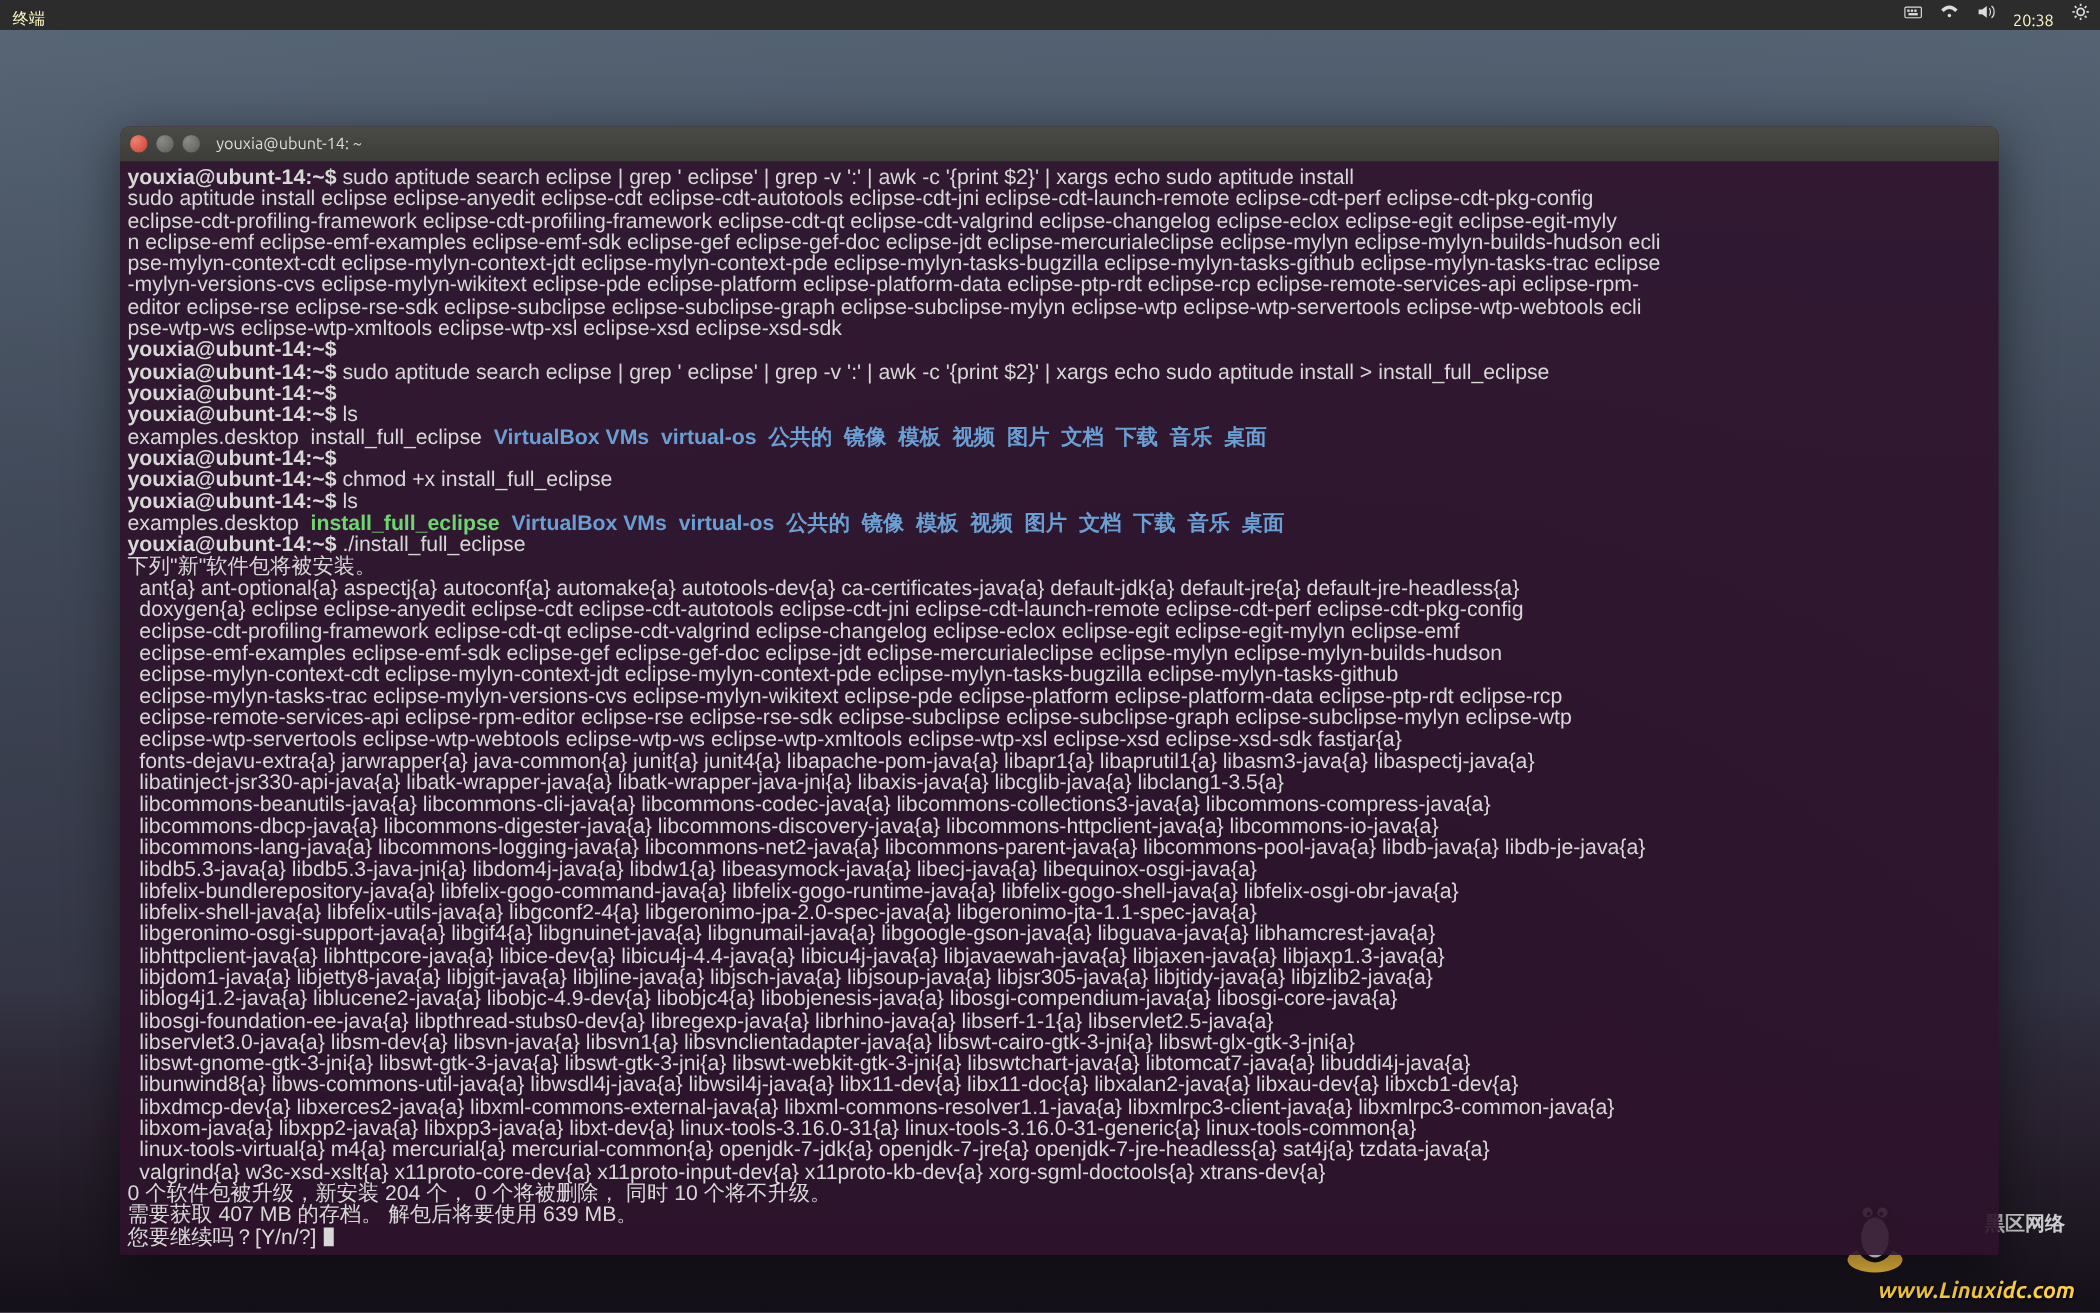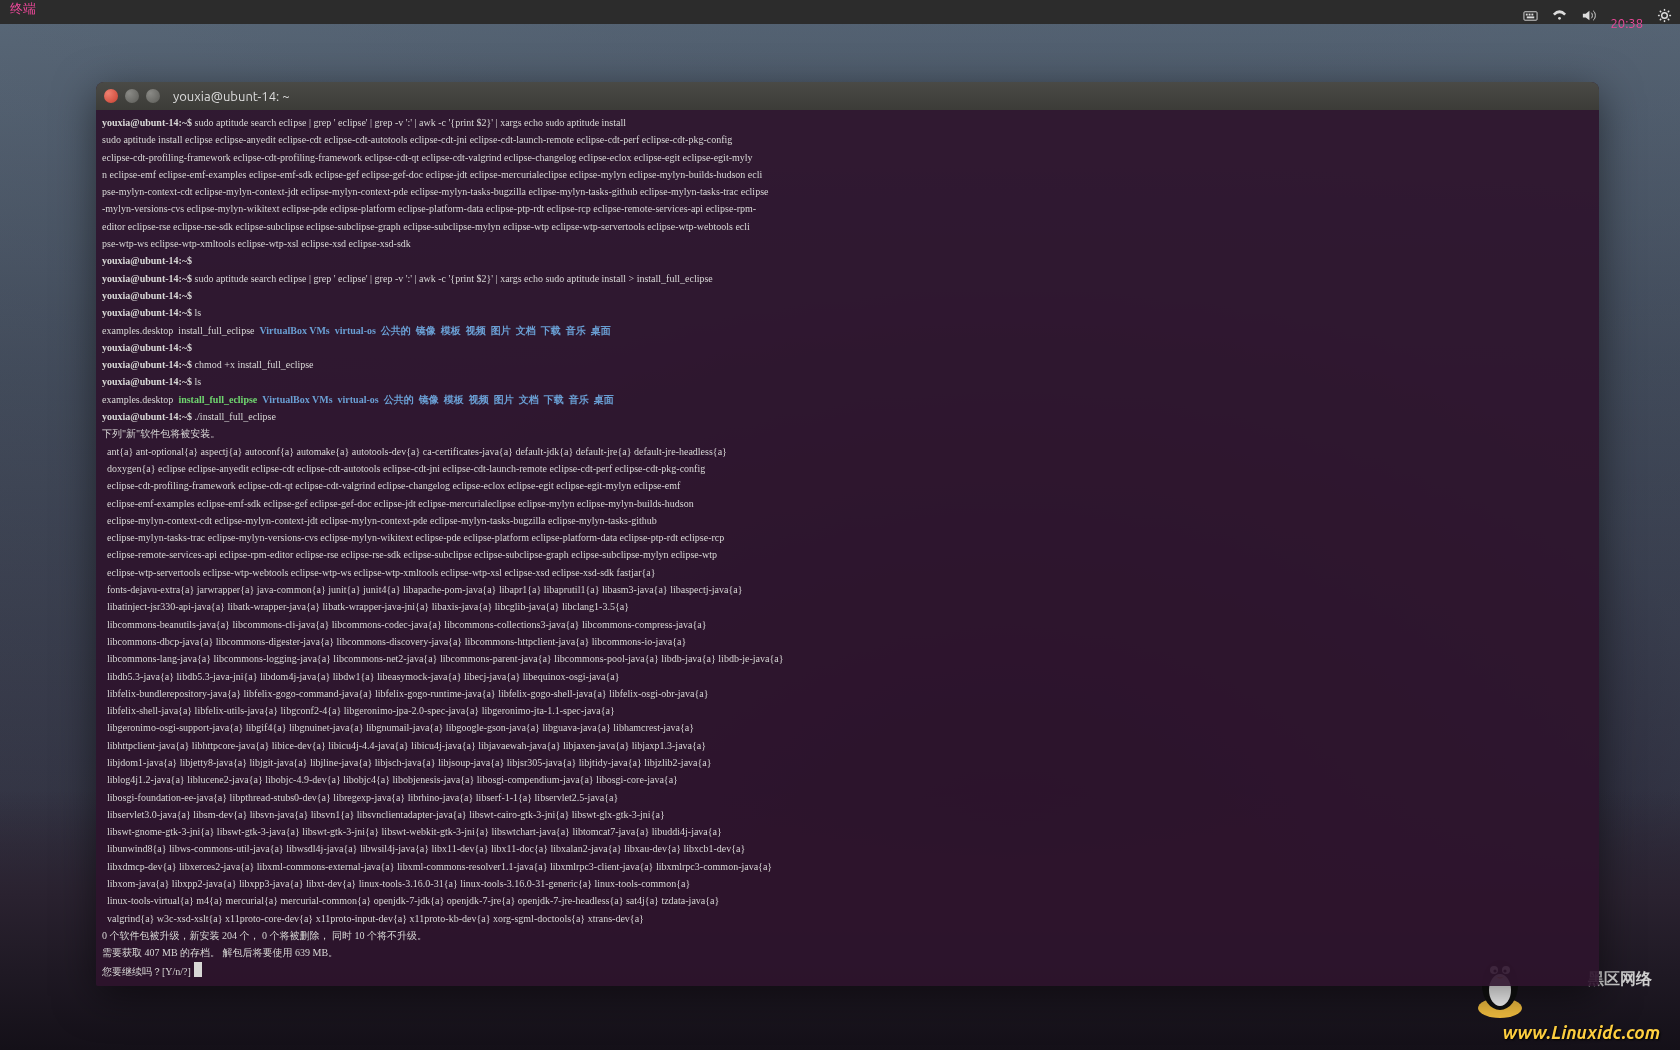--- a/index.html
+++ b/index.html
@@ -14,50 +14,50 @@
     position: absolute; inset: 0;
     background: radial-gradient(ellipse at 60% 80%, rgba(20,10,30,0.7), rgba(60,70,90,0.3) 50%, rgba(80,90,110,0.2) 100%),
                 linear-gradient(to bottom, #5b6b7a 0%, #414a58 35%, #241c2a 100%);
   }
   .rocks {
     position: absolute; bottom: 0; left: 0; right: 0; height: 260px;
     background: linear-gradient(to top, #141018 0%, #2a2230 60%, transparent 100%);
   }
   .top-bar {
     position: relative; z-index: 10;
-    height: 24px; background: #2c2c2c; color: #ec4899;
-    display: flex; align-items: flex-start; justify-content: space-between;
+    height: 24px; background: #2c2c2c; color: #fef9c3;
+    display: flex; align-items: flex-end; justify-content: space-between;
     font-size: 13px; padding: 0 8px 0 10px;
   }
   .top-left, .top-right { display: flex; align-items: center; gap: 14px; }
   .top-right .ind { display: inline-flex; align-items: center; }
   .ind svg { width: 14px; height: 14px; fill: #dcdcdc; }
   .clock { font-size: 13px; margin-top: 16px; }
   .gear svg, .wifi svg, .vol svg, .kbd svg { width: 15px; height: 15px; }
 
   .terminal-window {
-    position: absolute; left: 96px; top: 82px; width: 1503px;
+    position: absolute; left: 96px; top: 101px; width: 1503px;
     background: rgba(46, 20, 44, 0.92);
     border-radius: 8px 8px 2px 2px;
     box-shadow: 0 10px 40px rgba(0,0,0,0.5);
     z-index: 5;
   }
   .titlebar {
     height: 28px; background: linear-gradient(#4a4a46, #3c3c38);
     border-radius: 8px 8px 0 0;
     display: flex; align-items: center; padding: 0 8px;
     color: #dcdcdc; font-size: 13px;
   }
   .win-btn { width: 14px; height: 14px; border-radius: 50%; margin-right: 7px; display:inline-block; }
   .btn-close { background: radial-gradient(circle at 30% 30%, #f08070, #c84030); }
   .btn-min, .btn-max { background: radial-gradient(circle at 30% 30%, #8a8a86, #5c5c58); }
   .titlebar .title { margin-left: 6px; }
   .term-body {
-    font-family: Liberation Serif, serif;
-    font-size: 10px; line-height: 17.3px;
+    font-family: Liberation Sans, sans-serif;
+    font-size: 17px; line-height: 17.3px;
     color: #d8d8d6; padding: 4px 6px 6px 6px;
     white-space: pre; overflow: hidden;
   }
   .prompt { color: #d8d8d6; font-weight: bold; }
   .exec { color: #6fd66f; font-weight: bold; }
   .dir  { color: #6a9fd4; font-weight: bold; }
   .cursor {
     display: inline-block; width: 8px; height: 15px; background: #d8d8d6;
     vertical-align: -2px; margin-left: 1px;
   }

